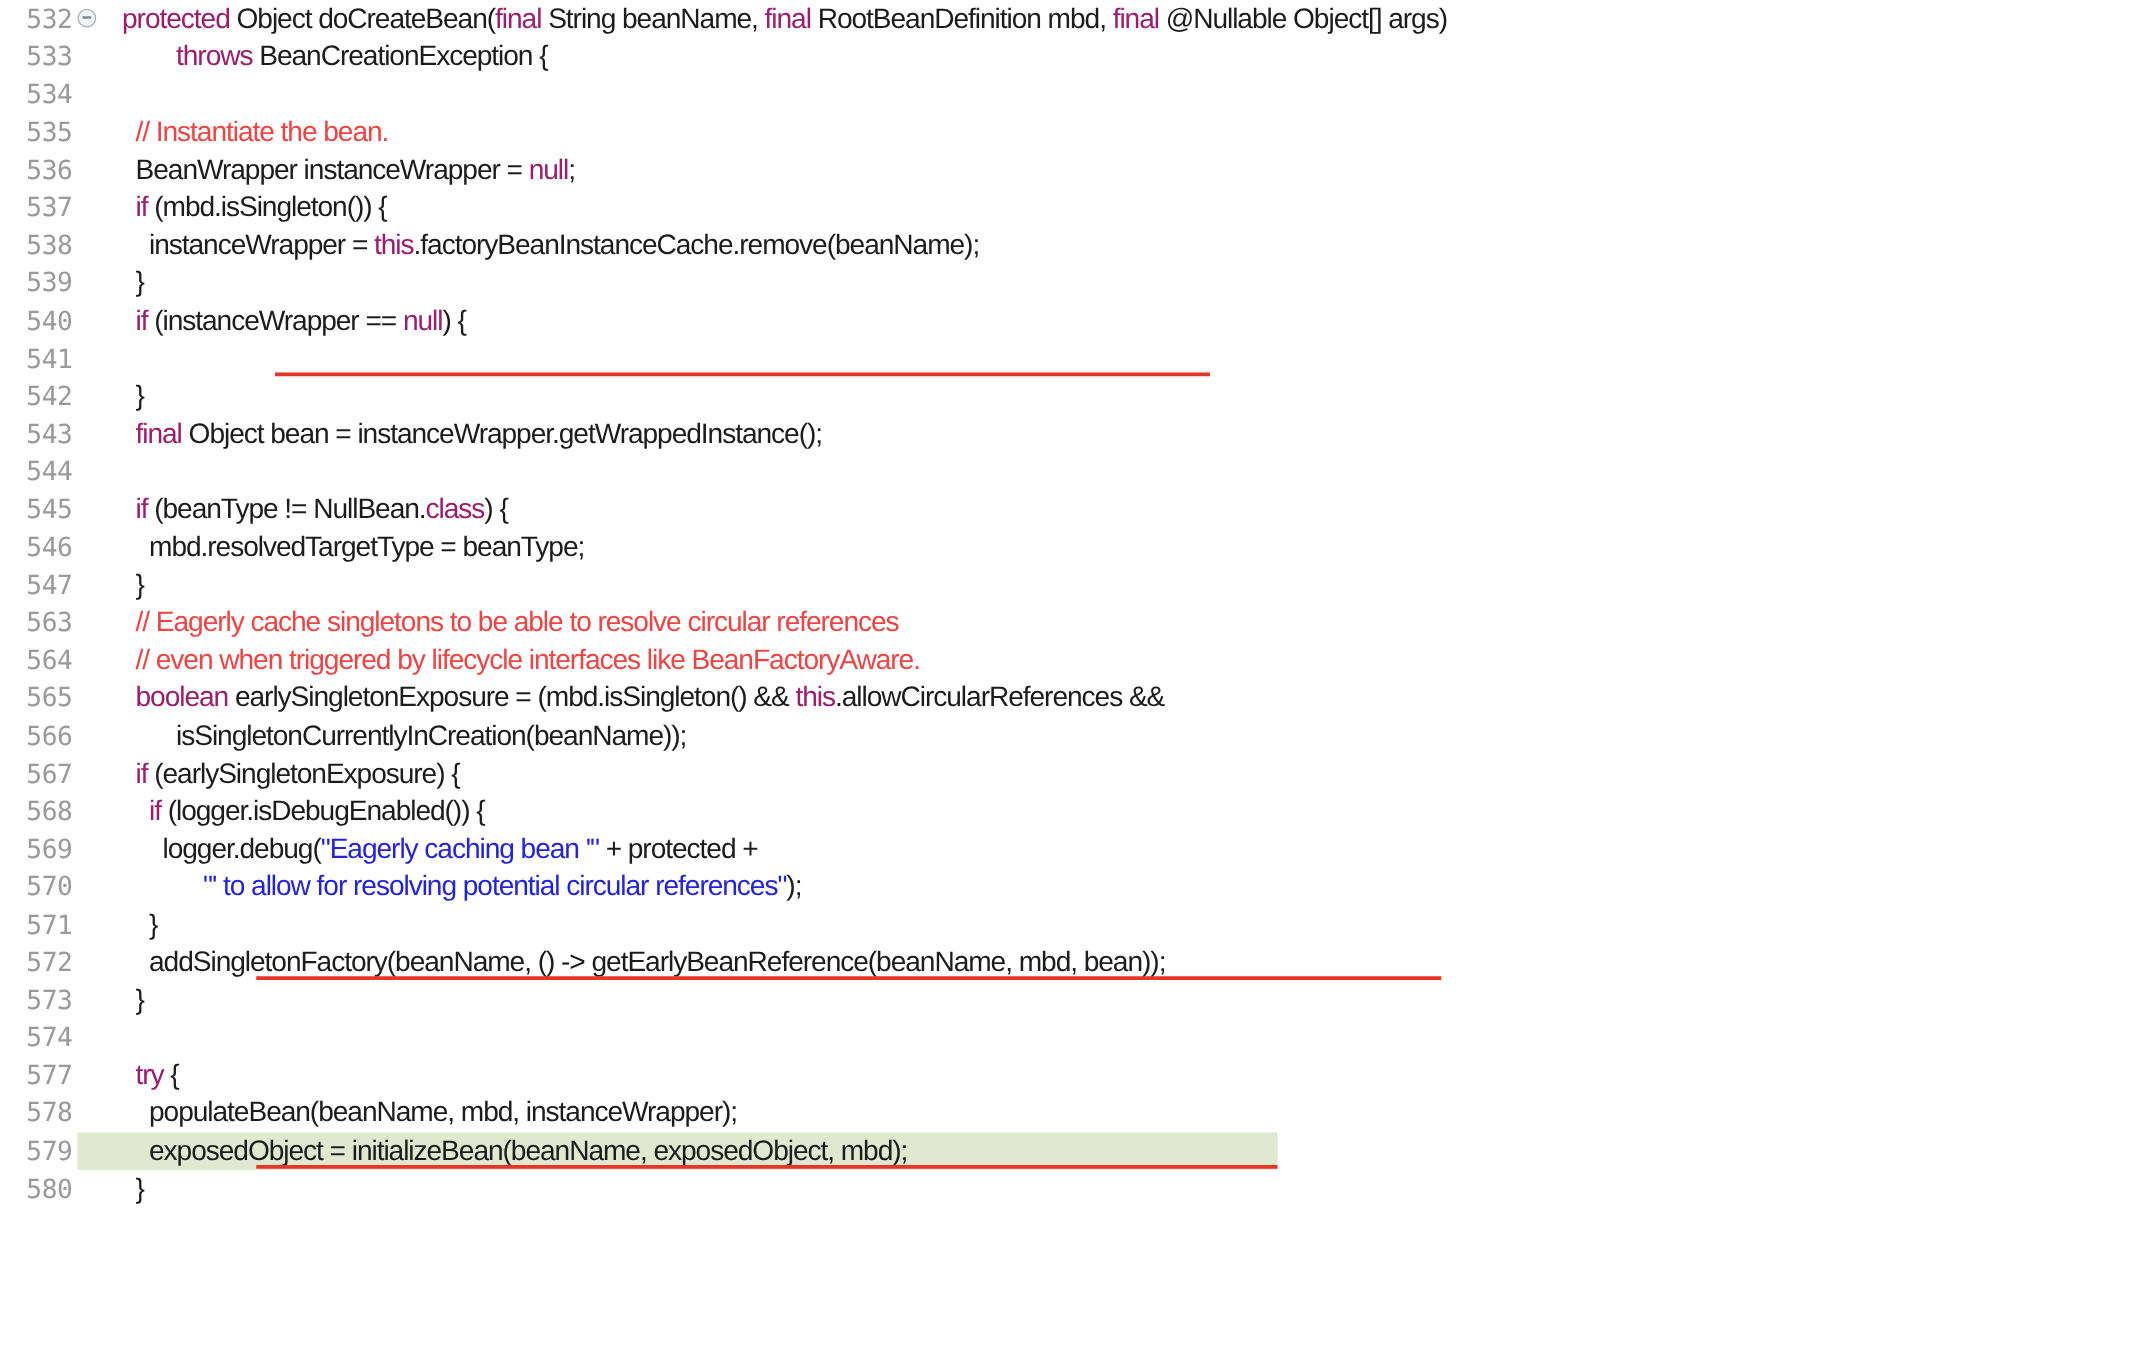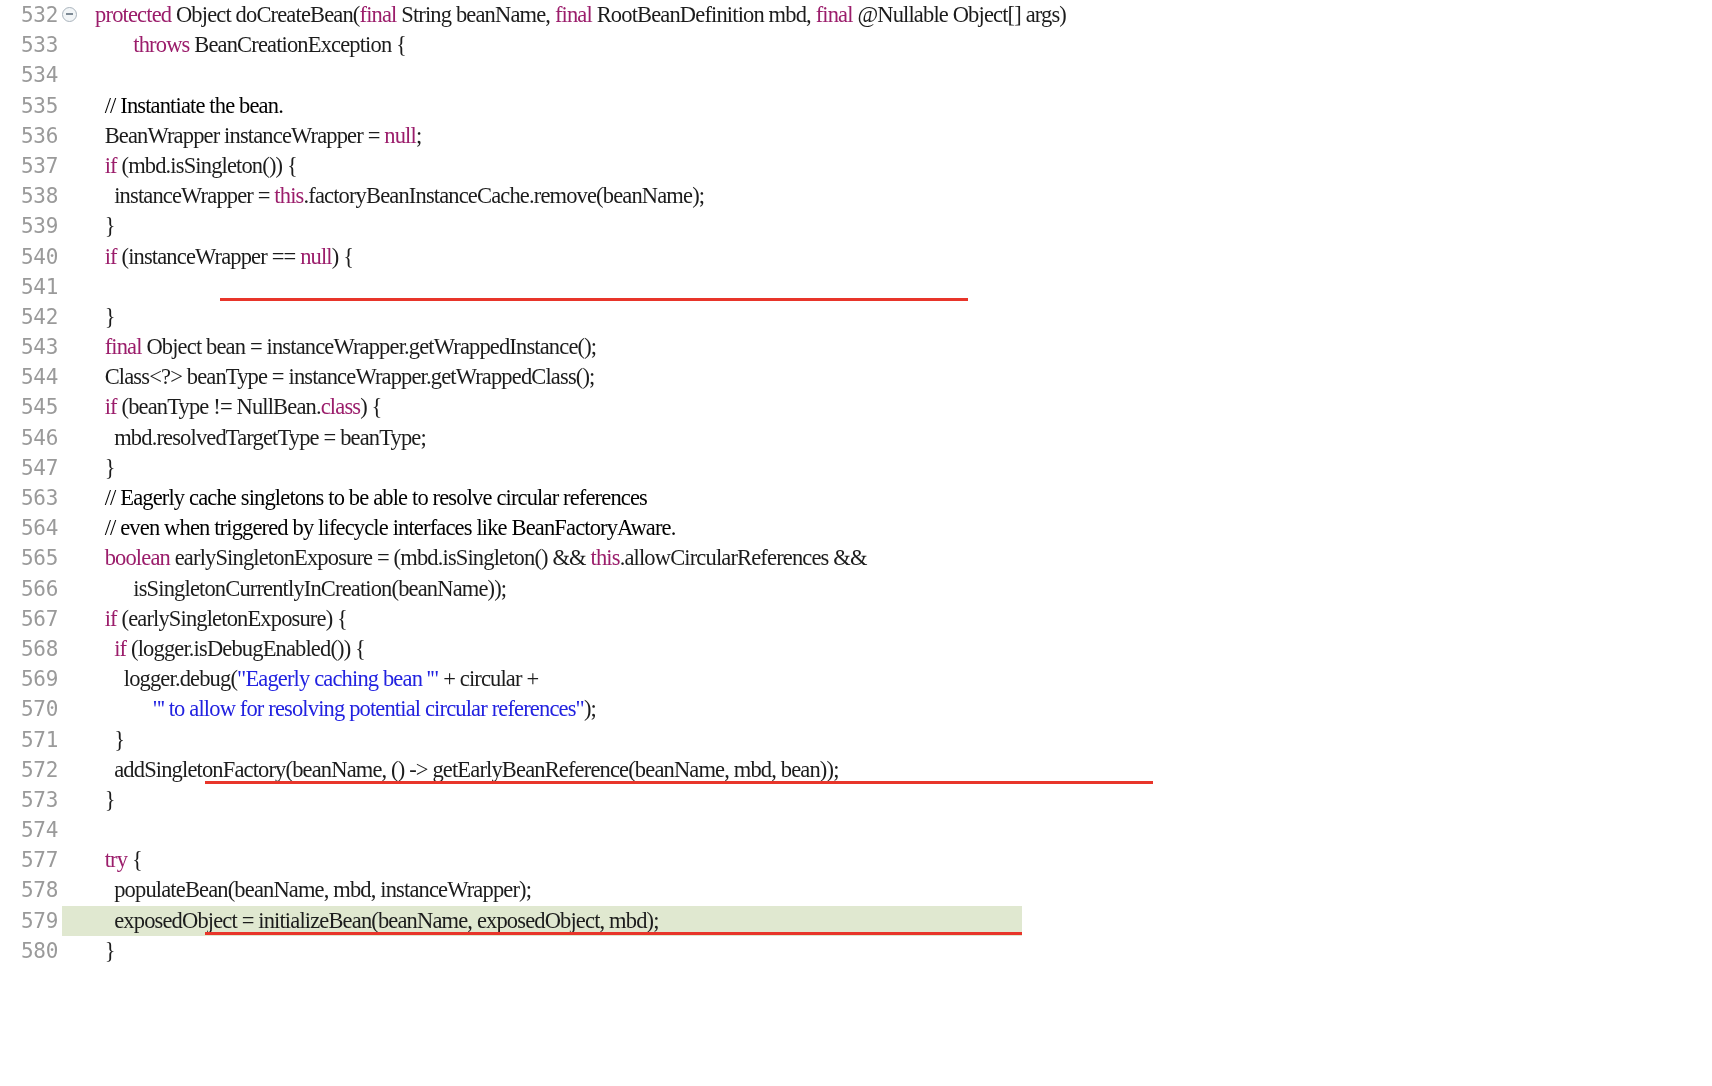--- a/index.html
+++ b/index.html
@@ -68,29 +68,29 @@
     top: 5.2px;
     width: 7px;
     height: 1.6px;
     background: #7d8a95;
   }
 
   .code-text {
     flex: 1 1 auto;
     position: relative;
     font-size: 22.5px;
-    font-family: Liberation Serif, serif;
+    font-family: Liberation Sans, sans-serif;
     letter-spacing: -0.85px;
     color: #1c1c1c;
     white-space: pre;
   }
 
   
   .kw  { color: #9b1d6b; }
-  .cm  { color: #000000; }
+  .cm  { color: #ef4444; }
   .str { color: #2222e0; }
   .pln { color: #1c1c1c; }
 
   
   .hl-band {
     position: absolute;
     left: 62px;
     top: 0;
     height: 30.2px;
     background: #e0e8d0;
@@ -120,31 +120,31 @@
       <div class="code-line"><div class="gutter">534</div><div class="fold-slot"></div><div class="code-text"><span class="line-inner"></span></div></div>
       <div class="code-line"><div class="gutter">535</div><div class="fold-slot"></div><div class="code-text"><span class="line-inner"><span class="pln">&nbsp;&nbsp;&nbsp;&nbsp;&nbsp;&nbsp;</span><span class="cm">// Instantiate the bean.</span></span></div></div>
       <div class="code-line"><div class="gutter">536</div><div class="fold-slot"></div><div class="code-text"><span class="line-inner"><span class="pln">&nbsp;&nbsp;&nbsp;&nbsp;&nbsp;&nbsp;</span><span class="pln">BeanWrapper instanceWrapper = </span><span class="kw">null</span><span class="pln">;</span></span></div></div>
       <div class="code-line"><div class="gutter">537</div><div class="fold-slot"></div><div class="code-text"><span class="line-inner"><span class="pln">&nbsp;&nbsp;&nbsp;&nbsp;&nbsp;&nbsp;</span><span class="kw">if </span><span class="pln">(mbd.isSingleton()) {</span></span></div></div>
       <div class="code-line"><div class="gutter">538</div><div class="fold-slot"></div><div class="code-text"><span class="line-inner"><span class="pln">&nbsp;&nbsp;&nbsp;&nbsp;&nbsp;&nbsp;&nbsp;&nbsp;</span><span class="pln">instanceWrapper = </span><span class="kw">this</span><span class="pln">.factoryBeanInstanceCache.remove(beanName);</span></span></div></div>
       <div class="code-line"><div class="gutter">539</div><div class="fold-slot"></div><div class="code-text"><span class="line-inner"><span class="pln">&nbsp;&nbsp;&nbsp;&nbsp;&nbsp;&nbsp;</span><span class="pln">}</span></span></div></div>
       <div class="code-line"><div class="gutter">540</div><div class="fold-slot"></div><div class="code-text"><span class="line-inner"><span class="pln">&nbsp;&nbsp;&nbsp;&nbsp;&nbsp;&nbsp;</span><span class="kw">if </span><span class="pln">(instanceWrapper == </span><span class="kw">null</span><span class="pln">) {</span></span></div></div>
       <div class="code-line"><div class="gutter">541</div><div class="fold-slot"></div><div class="code-text"><div class="underline" style="left: 144px; width: 748px; top: 26px;"></div></div></div>
       <div class="code-line"><div class="gutter">542</div><div class="fold-slot"></div><div class="code-text"><span class="line-inner"><span class="pln">&nbsp;&nbsp;&nbsp;&nbsp;&nbsp;&nbsp;</span><span class="pln">}</span></span></div></div>
       <div class="code-line"><div class="gutter">543</div><div class="fold-slot"></div><div class="code-text"><span class="line-inner"><span class="pln">&nbsp;&nbsp;&nbsp;&nbsp;&nbsp;&nbsp;</span><span class="kw">final </span><span class="pln">Object bean = instanceWrapper.getWrappedInstance();</span></span></div></div>
-      <div class="code-line"><div class="gutter">544</div><div class="fold-slot"></div><div class="code-text"><span class="line-inner"><span class="pln">&nbsp;&nbsp;&nbsp;&nbsp;&nbsp;&nbsp;</span><span class="pln">Class&lt;?&gt; beanType = instanceWrapper.getWrappedClass();</span></span></div></div>
+      <div class="code-line"><div class="gutter">544</div><div class="fold-slot"></div><div class="code-text"><span class="line-inner"><span class="pln">&nbsp;&nbsp;&nbsp;&nbsp;&nbsp;&nbsp;</span></span></div></div>
       <div class="code-line"><div class="gutter">545</div><div class="fold-slot"></div><div class="code-text"><span class="line-inner"><span class="pln">&nbsp;&nbsp;&nbsp;&nbsp;&nbsp;&nbsp;</span><span class="kw">if </span><span class="pln">(beanType != NullBean.</span><span class="kw">class</span><span class="pln">) {</span></span></div></div>
       <div class="code-line"><div class="gutter">546</div><div class="fold-slot"></div><div class="code-text"><span class="line-inner"><span class="pln">&nbsp;&nbsp;&nbsp;&nbsp;&nbsp;&nbsp;&nbsp;&nbsp;</span><span class="pln">mbd.resolvedTargetType = beanType;</span></span></div></div>
       <div class="code-line"><div class="gutter">547</div><div class="fold-slot"></div><div class="code-text"><span class="line-inner"><span class="pln">&nbsp;&nbsp;&nbsp;&nbsp;&nbsp;&nbsp;</span><span class="pln">}</span></span></div></div>
       <div class="code-line"><div class="gutter">563</div><div class="fold-slot"></div><div class="code-text"><span class="line-inner"><span class="pln">&nbsp;&nbsp;&nbsp;&nbsp;&nbsp;&nbsp;</span><span class="cm">// Eagerly cache singletons to be able to resolve circular references</span></span></div></div>
       <div class="code-line"><div class="gutter">564</div><div class="fold-slot"></div><div class="code-text"><span class="line-inner"><span class="pln">&nbsp;&nbsp;&nbsp;&nbsp;&nbsp;&nbsp;</span><span class="cm">// even when triggered by lifecycle interfaces like BeanFactoryAware.</span></span></div></div>
       <div class="code-line"><div class="gutter">565</div><div class="fold-slot"></div><div class="code-text"><span class="line-inner"><span class="pln">&nbsp;&nbsp;&nbsp;&nbsp;&nbsp;&nbsp;</span><span class="kw">boolean </span><span class="pln">earlySingletonExposure = (mbd.isSingleton() &amp;&amp; </span><span class="kw">this</span><span class="pln">.allowCircularReferences &amp;&amp;</span></span></div></div>
       <div class="code-line"><div class="gutter">566</div><div class="fold-slot"></div><div class="code-text"><span class="line-inner"><span class="pln">&nbsp;&nbsp;&nbsp;&nbsp;&nbsp;&nbsp;&nbsp;&nbsp;&nbsp;&nbsp;&nbsp;&nbsp;</span><span class="pln">isSingletonCurrentlyInCreation(beanName));</span></span></div></div>
       <div class="code-line"><div class="gutter">567</div><div class="fold-slot"></div><div class="code-text"><span class="line-inner"><span class="pln">&nbsp;&nbsp;&nbsp;&nbsp;&nbsp;&nbsp;</span><span class="kw">if </span><span class="pln">(earlySingletonExposure) {</span></span></div></div>
       <div class="code-line"><div class="gutter">568</div><div class="fold-slot"></div><div class="code-text"><span class="line-inner"><span class="pln">&nbsp;&nbsp;&nbsp;&nbsp;&nbsp;&nbsp;&nbsp;&nbsp;</span><span class="kw">if </span><span class="pln">(logger.isDebugEnabled()) {</span></span></div></div>
-      <div class="code-line"><div class="gutter">569</div><div class="fold-slot"></div><div class="code-text"><span class="line-inner"><span class="pln">&nbsp;&nbsp;&nbsp;&nbsp;&nbsp;&nbsp;&nbsp;&nbsp;&nbsp;&nbsp;</span><span class="pln">logger.debug(</span><span class="str">"Eagerly caching bean '"</span><span class="pln"> + circular +</span></span></div></div>
+      <div class="code-line"><div class="gutter">569</div><div class="fold-slot"></div><div class="code-text"><span class="line-inner"><span class="pln">&nbsp;&nbsp;&nbsp;&nbsp;&nbsp;&nbsp;&nbsp;&nbsp;&nbsp;&nbsp;</span><span class="pln">logger.debug(</span><span class="str">"Eagerly caching bean '"</span><span class="pln"> + protected +</span></span></div></div>
       <div class="code-line"><div class="gutter">570</div><div class="fold-slot"></div><div class="code-text"><span class="line-inner"><span class="pln">&nbsp;&nbsp;&nbsp;&nbsp;&nbsp;&nbsp;&nbsp;&nbsp;&nbsp;&nbsp;&nbsp;&nbsp;&nbsp;&nbsp;&nbsp;&nbsp;</span><span class="str">"' to allow for resolving potential circular references"</span><span class="pln">);</span></span></div></div>
       <div class="code-line"><div class="gutter">571</div><div class="fold-slot"></div><div class="code-text"><span class="line-inner"><span class="pln">&nbsp;&nbsp;&nbsp;&nbsp;&nbsp;&nbsp;&nbsp;&nbsp;</span><span class="pln">}</span></span></div></div>
       <div class="code-line"><div class="gutter">572</div><div class="fold-slot"></div><div class="code-text"><span class="line-inner"><span class="pln">&nbsp;&nbsp;&nbsp;&nbsp;&nbsp;&nbsp;&nbsp;&nbsp;</span><span class="pln">addSingletonFactory(beanName, () -&gt; getEarlyBeanReference(beanName, mbd, bean));</span></span><div class="underline" style="left: 129px; width: 948px; top: 26px;"></div></div></div>
       <div class="code-line"><div class="gutter">573</div><div class="fold-slot"></div><div class="code-text"><span class="line-inner"><span class="pln">&nbsp;&nbsp;&nbsp;&nbsp;&nbsp;&nbsp;</span><span class="pln">}</span></span></div></div>
       <div class="code-line"><div class="gutter">574</div><div class="fold-slot"></div><div class="code-text"><span class="line-inner"></span></div></div>
       <div class="code-line"><div class="gutter">577</div><div class="fold-slot"></div><div class="code-text"><span class="line-inner"><span class="pln">&nbsp;&nbsp;&nbsp;&nbsp;&nbsp;&nbsp;</span><span class="kw">try </span><span class="pln">{</span></span></div></div>
       <div class="code-line"><div class="gutter">578</div><div class="fold-slot"></div><div class="code-text"><span class="line-inner"><span class="pln">&nbsp;&nbsp;&nbsp;&nbsp;&nbsp;&nbsp;&nbsp;&nbsp;</span><span class="pln">populateBean(beanName, mbd, instanceWrapper);</span></span></div></div>
       <div class="code-line"><div class="hl-band" style="left: 62px; width: 960px;"></div><div class="gutter">579</div><div class="fold-slot"></div><div class="code-text"><span class="line-inner"><span class="pln">&nbsp;&nbsp;&nbsp;&nbsp;&nbsp;&nbsp;&nbsp;&nbsp;</span><span class="pln">exposedObject = initializeBean(beanName, exposedObject, mbd);</span></span><div class="underline" style="left: 129px; width: 817px; top: 26px;"></div></div></div>
       <div class="code-line"><div class="gutter">580</div><div class="fold-slot"></div><div class="code-text"><span class="line-inner"><span class="pln">&nbsp;&nbsp;&nbsp;&nbsp;&nbsp;&nbsp;</span><span class="pln">}</span></span></div></div>
     </div>

